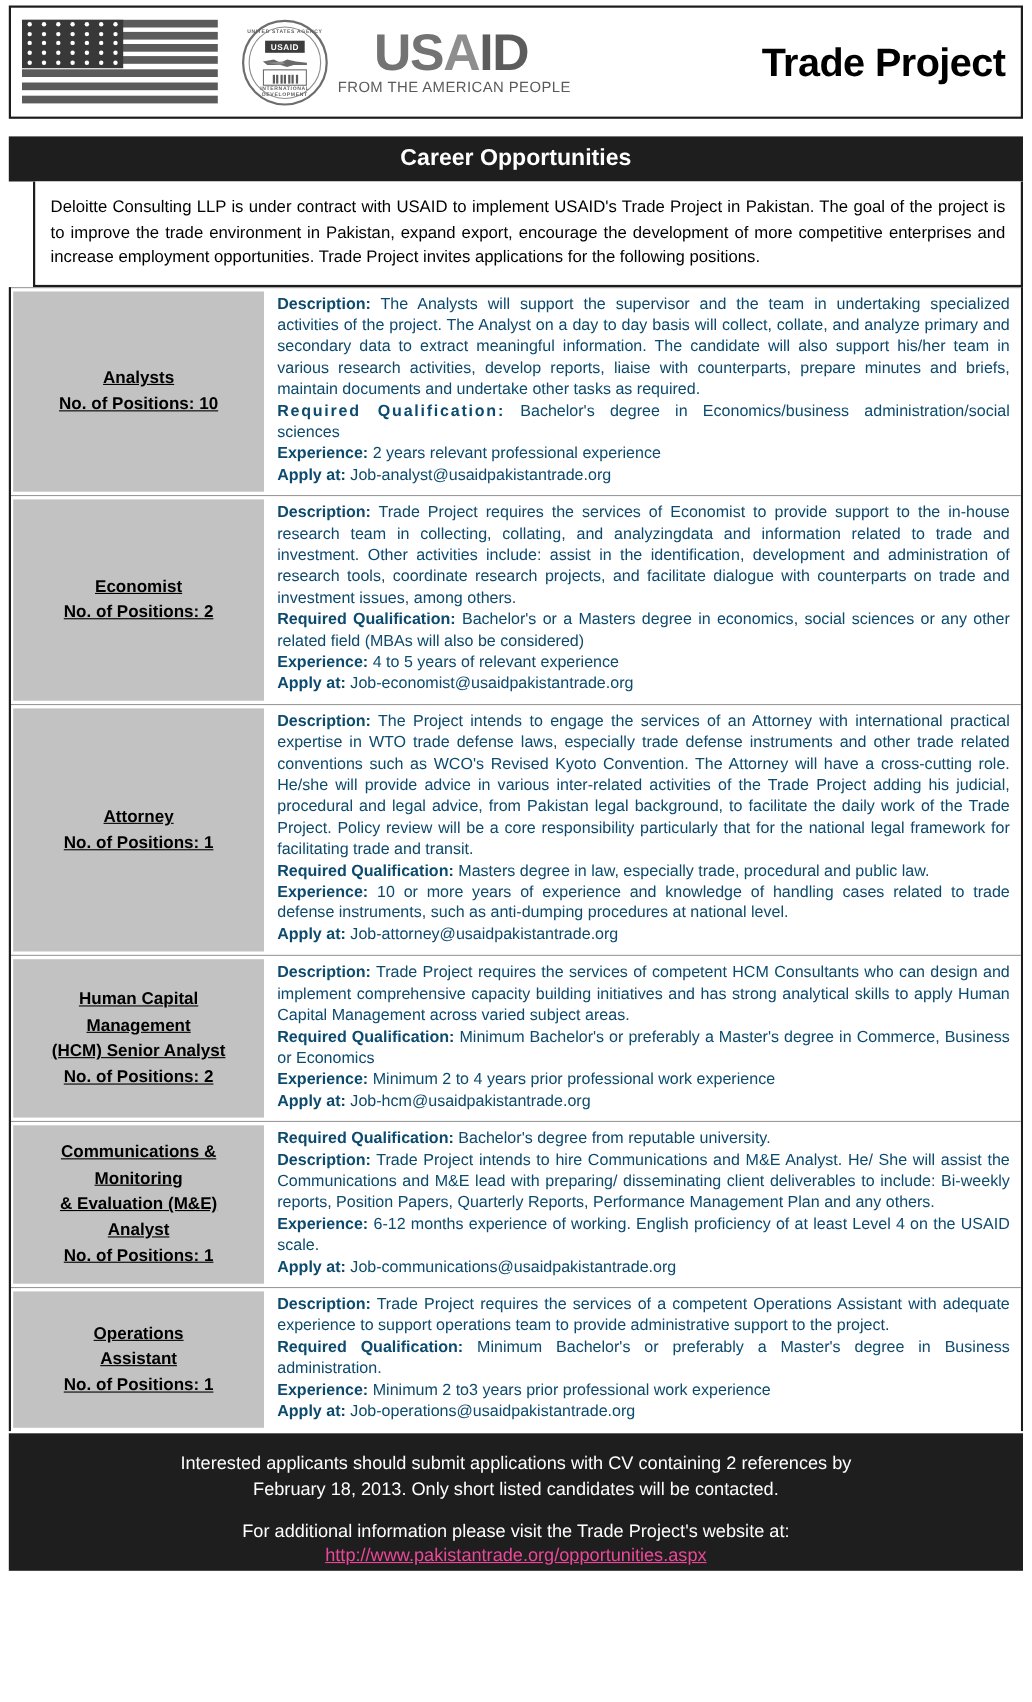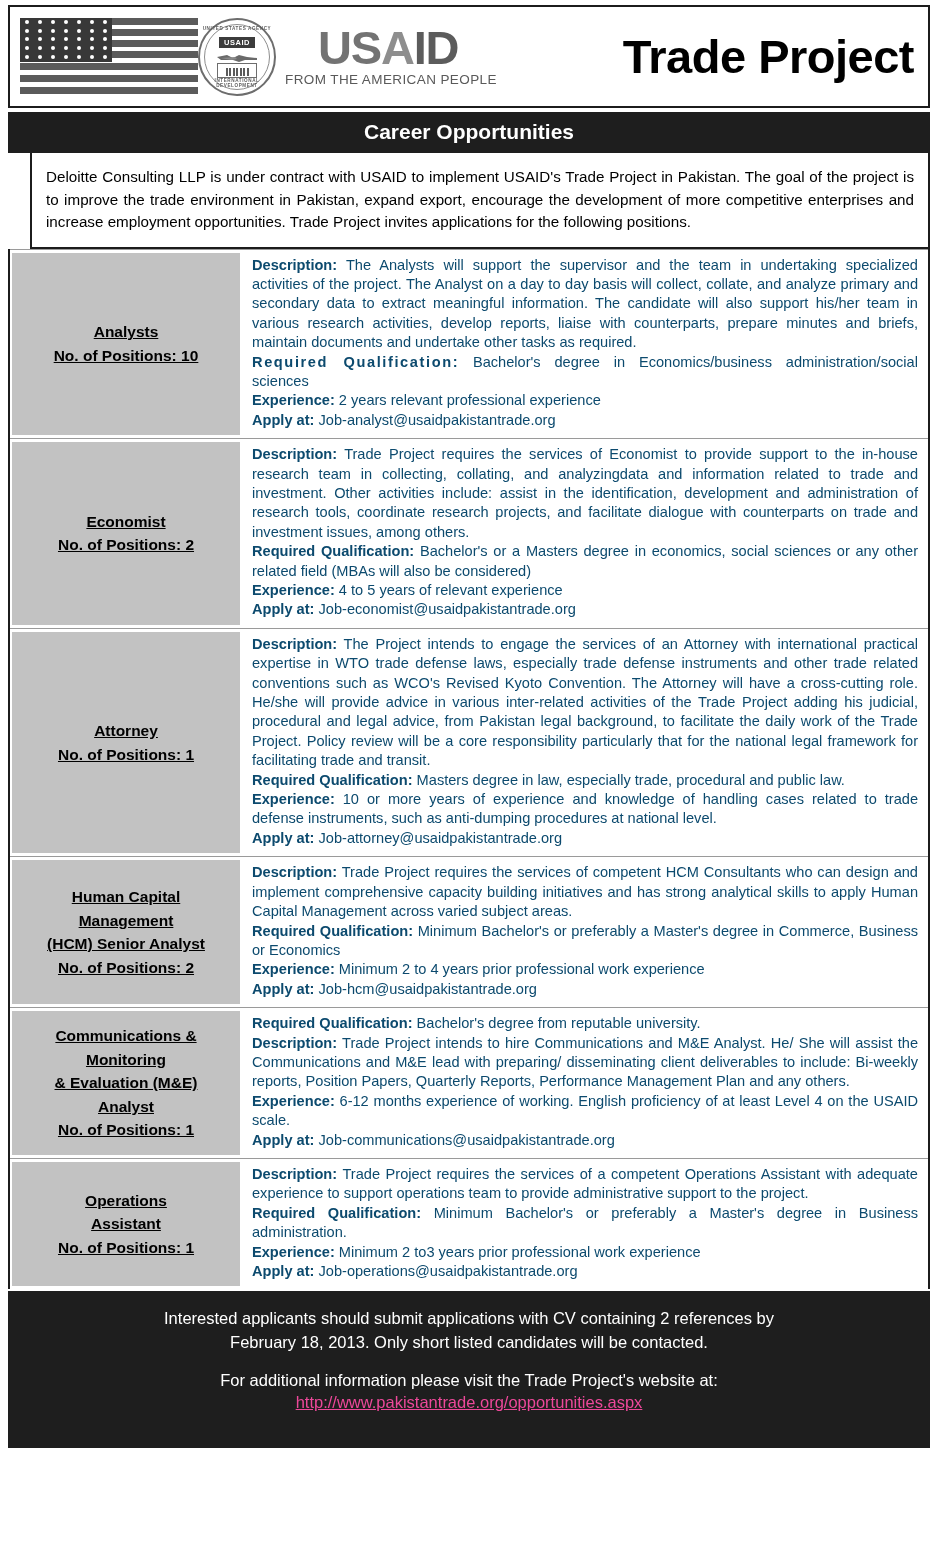--- a/index.html
+++ b/index.html
@@ -28,20 +28,21 @@
     border: 2px solid #1c1c1c;
     height: 103px;
     box-sizing: border-box;
     display: flex;
     align-items: center;
     background: #ffffff;
     padding: 0 6px 0 10px;
   }
   .logos {
     display: flex;
+    gap: 22px;
     flex: 0 0 auto;
   }
 
   
   .flag {
     width: 178px;
     height: 78px;
     position: relative;
     background: #ffffff;
   }
@@ -165,36 +166,36 @@
   .usaid-tag {
     font-size: 13.5px;
     color: #5a5a5a;
     letter-spacing: 0.4px;
     margin-top: 3px;
   }
 
   .header-title {
     flex: 1 1 auto;
     text-align: right;
-    font-size: 47px;
+    font-size: 36px;
     font-weight: bold;
     color: #000000;
     letter-spacing: -0.5px;
     padding-right: 8px;
   }
 
   
   .career-bar {
     background: #1e1e1e;
     color: #ffffff;
     text-align: center;
     font-size: 21px;
     font-weight: bold;
     padding: 8px 0 9px 0;
-    margin-top: 4px;
+    margin-top: 16px;
   }
 
   
   .intro-box {
     border: 2px solid #1c1c1c;
     border-top: none;
     padding: 13px 14px 13px 14px;
     background: #ffffff;
     margin-left: 22px;
   }
@@ -249,21 +250,21 @@
   }
   .jd-block { text-align: justify; }
   .jd-label { font-weight: bold; }
   .jd-label.spaced { letter-spacing: 1.6px; }
 
   
   .footer {
     background: #1e1e1e;
     color: #ffffff;
     text-align: center;
-    padding: 16px 30px 36px 30px;
+    padding: 16px 30px 4px 30px;
     box-sizing: border-box;
     margin-top: 2px;
   }
   .footer-line {
     font-size: 16.5px;
     line-height: 1.42;
   }
   .footer-gap { height: 15px; }
   .footer-url {
     font-size: 16.5px;

